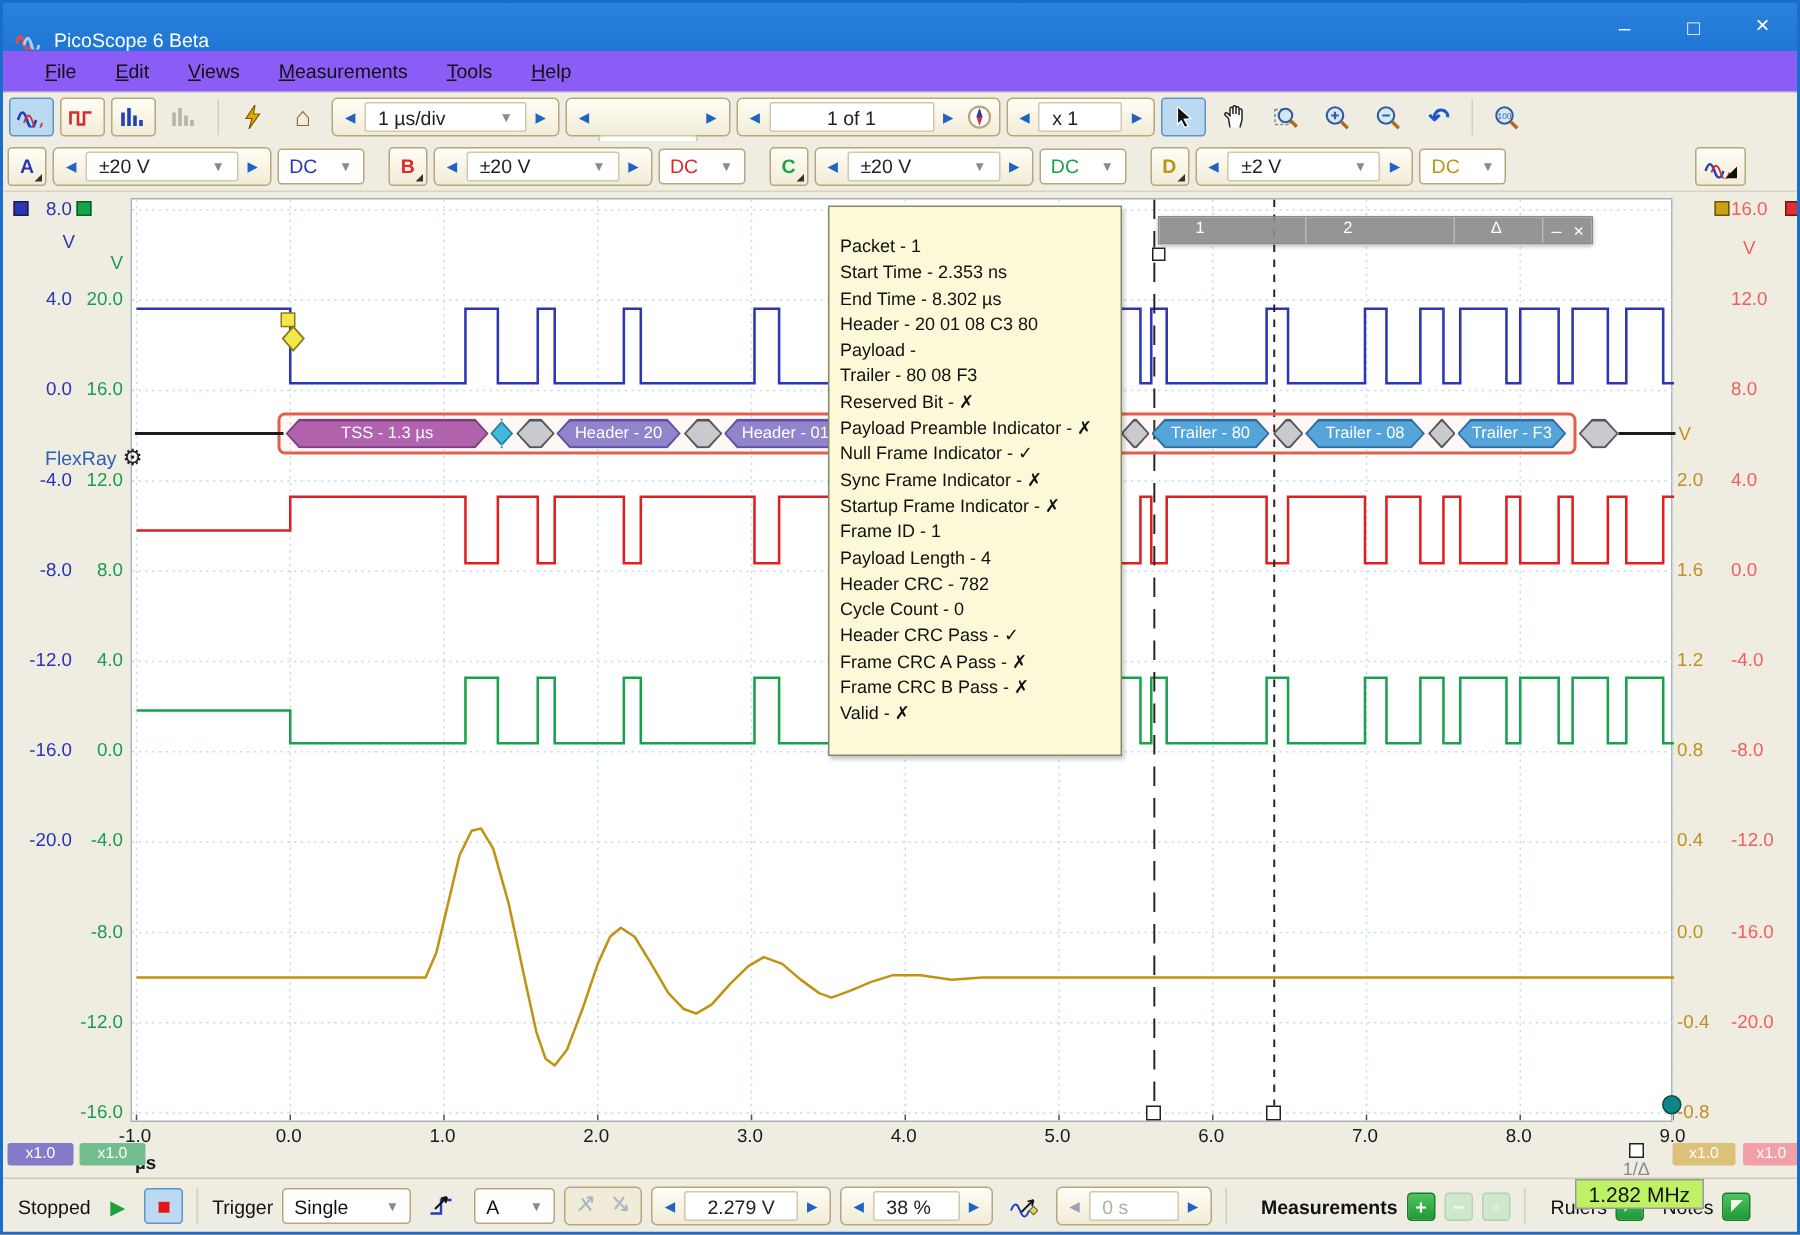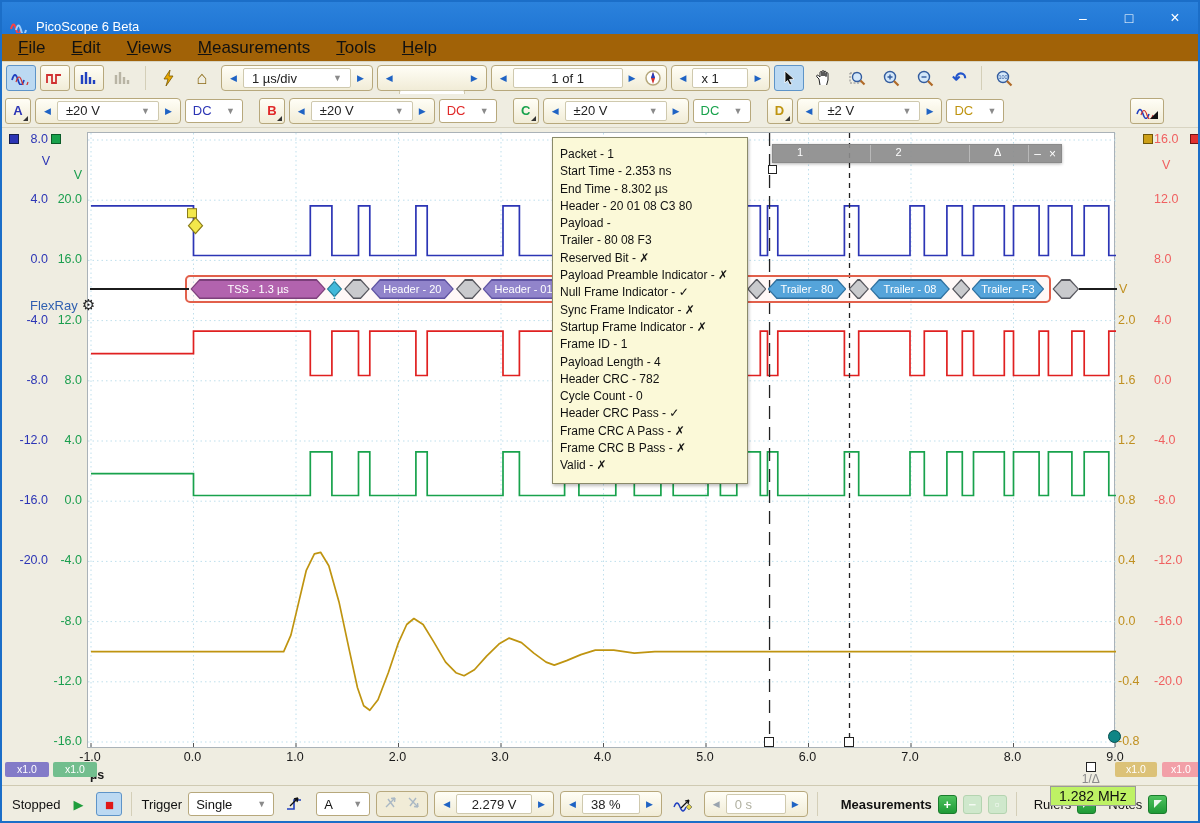--- a/index.html
+++ b/index.html
@@ -5,21 +5,21 @@
   html,body{margin:0;padding:0;background:#4a4a4a;font-family:"Liberation Sans",sans-serif;}
   *{box-sizing:border-box;}
   .window{position:relative;width:1200px;height:823px;background:#efede1;border:2px solid #1b6ec8;overflow:hidden;}
   
   .titlebar{position:absolute;left:0;top:0;width:100%;height:48px;background:linear-gradient(#2b82dc,#1a6fd0);display:flex;align-items:center;color:#fff;}
   .titlebar .app-icon{margin:0 8px 0 8px;display:flex;}
   .titlebar .title{font-size:13px;}
   .wincontrols{position:absolute;right:0;top:0;height:32px;display:flex;}
   .wincontrols span{width:46px;height:32px;display:flex;align-items:center;justify-content:center;font-size:14px;color:#fff;}
   
-  .menubar{position:absolute;left:0;top:32px;width:100%;height:28px;background:#a16207;border-bottom:1px solid #d8d4c2;display:flex;align-items:center;padding-left:16px;gap:26px;font-size:17px;color:#111;}
+  .menubar{position:absolute;left:0;top:32px;width:100%;height:28px;background:#8b5cf6;border-bottom:1px solid #d8d4c2;display:flex;align-items:center;padding-left:28px;gap:26px;font-size:13px;color:#111;}
   .menubar u{text-decoration:underline;}
   
   .toolbar1{position:absolute;left:0;top:60px;width:100%;height:32px;background:#efede1;display:flex;align-items:center;padding-left:4px;gap:4px;}
   .toolbar2{position:absolute;left:0;top:92px;width:100%;height:34px;background:#efede1;border-bottom:1px solid #d8d4c2;display:flex;align-items:center;padding-left:3px;gap:6px;}
   .tbtn{width:30px;height:26px;border:1px solid #b7a87c;border-radius:3px;background:linear-gradient(#fffef6,#f1ecd7);display:flex;align-items:center;justify-content:center;}
   .tbtn.sel{background:#bcd9f2;border-color:#5e94c8;}
   .tbtn.flat{border-color:transparent;background:transparent;}
   .vsep{width:1px;height:24px;background:#d4cfb8;margin:0 3px;}
   .spin{display:inline-flex;align-items:center;border:1px solid #b7a87c;border-radius:4px;background:linear-gradient(#fffef6,#f1ecd7);height:26px;padding:0 2px;}
   .sarr{color:#1f63c4;font-size:9px;padding:0 6px;}
@@ -39,21 +39,21 @@
   .badge{position:absolute;width:44px;height:15px;border-radius:2px;color:#fff;font-size:10.5px;text-align:center;line-height:15px;}
   
   .hex{position:absolute;height:20px;clip-path:polygon(0 50%,9px 0,calc(100% - 9px) 0,100% 50%,calc(100% - 9px) 100%,9px 100%);}
   .hex::before{content:"";position:absolute;inset:1.5px;clip-path:polygon(0 50%,8px 0,calc(100% - 8px) 0,100% 50%,calc(100% - 8px) 100%,8px 100%);background:var(--fill);}
   .hex span{position:relative;display:block;text-align:center;font-size:11px;line-height:20px;color:#fff;white-space:nowrap;overflow:hidden;}
   .decline{position:absolute;height:2px;background:#1c1c1c;}
   .frameoutline{position:absolute;border:2px solid #e2604b;border-radius:5px;background:rgba(255,120,90,0.05);}
   .flexray{position:absolute;font-size:13px;color:#2f5fb0;display:flex;align-items:center;gap:4px;}
   .flexray .gear{color:#222;font-size:15px;}
   
-  .tooltip{position:absolute;background:#fbf9d8;border:1px solid #8a8a6a;box-shadow:1px 2px 3px rgba(0,0,0,.25);padding:8px 7px;z-index:30;}
+  .tooltip{position:absolute;background:#fbf9d8;border:1px solid #8a8a6a;box-shadow:1px 2px 3px rgba(0,0,0,.25);padding:18px 7px;z-index:30;}
   .tooltip div{font-size:12px;line-height:17.3px;color:#111;white-space:nowrap;}
   
   .legend{position:absolute;width:290px;z-index:25;border:1px solid #8a8a8a;box-shadow:0 1px 3px rgba(0,0,0,.3);font-size:12px;}
   .legend .hdr{display:flex;background:rgba(140,140,140,.92);color:#fff;height:17px;font-size:11px;}
   .legend .hdr .cell{padding:1px 0 0 24px;border-right:1px solid #b8b8b8;}
   .legend .vals{display:flex;background:#fff;color:#111;height:20px;}
   .legend .vals .cell{padding:2px 0 0 10px;border-right:1px solid #ddd;}
   .legend .c1{width:104px;}.legend .c2{width:104px;}.legend .c3{width:62px;}
   .legend .hctl{display:flex;align-items:center;gap:8px;padding:0 5px;color:#fff;font-size:12px;}
   .lock{width:9px;height:7px;background:#a8a8a8;position:relative;margin:5px 3px 0 2px;}

